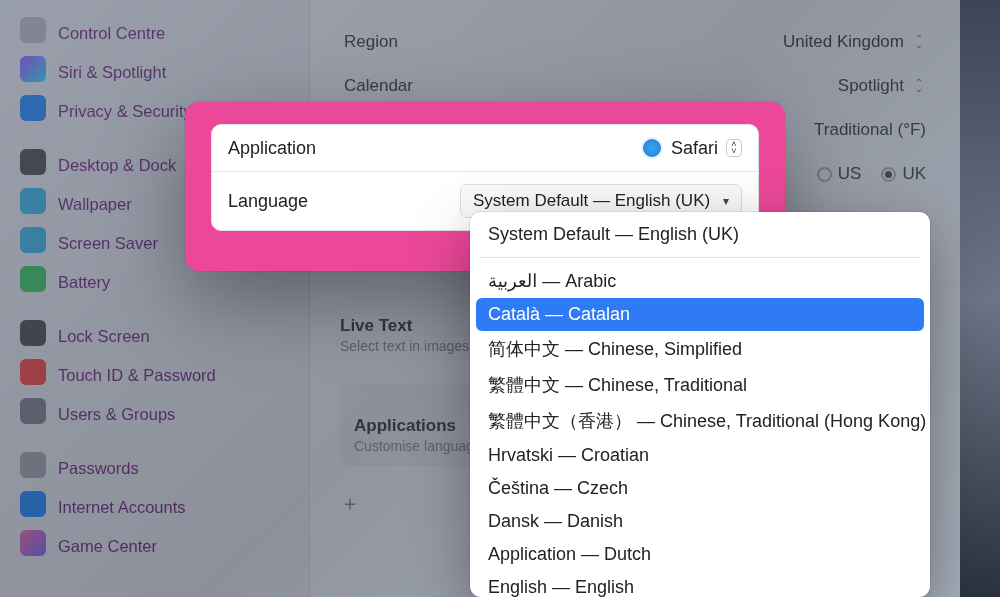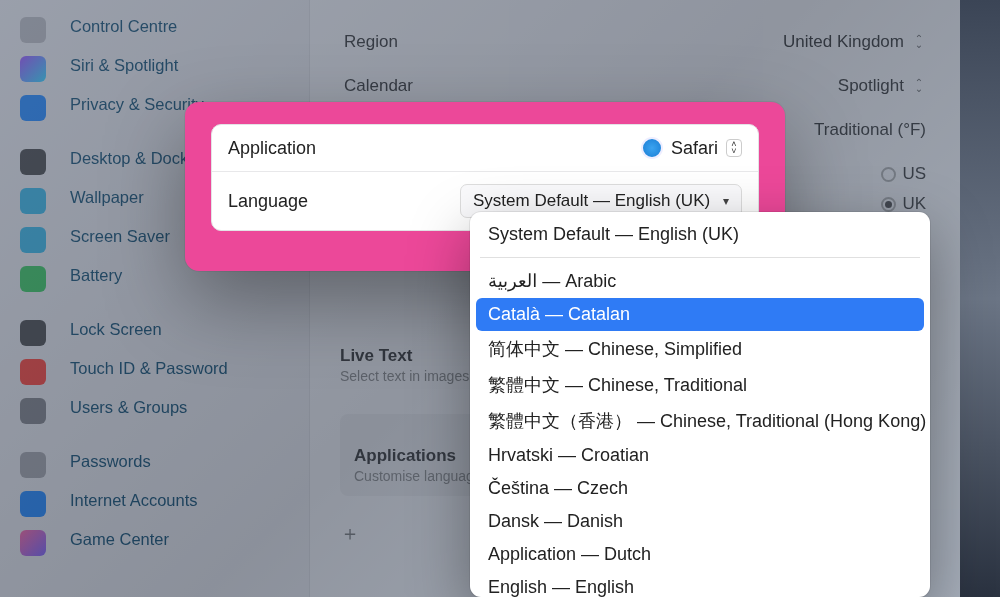--- a/index.html
+++ b/index.html
@@ -1,29 +1,29 @@
 <!DOCTYPE html>
 <html><head>
   <meta charset="utf-8">
   <style>
     * { margin: 0; padding: 0; box-sizing: border-box; font-family: -apple-system, BlinkMacSystemFont, "Segoe UI", Helvetica, Arial, sans-serif; }
     body { width: 1000px; height: 597px; overflow: hidden; background: linear-gradient(135deg, #4a5568 0%, #2d3748 50%, #5b6b7f 100%); position: relative; }
     
     .overlay-dim { position: absolute; inset: 0; background: rgba(255,255,255,0.0); }
     
     .sidebar { position: absolute; left: 0; top: 0; width: 310px; height: 100%; background: #e9e9ed; padding-top: 10px; opacity: 0.5; border-right: 1px solid rgba(0,0,0,0.06); }
-    .sidebar-item { display: flex; align-items: flex-start; gap: 24px; padding: 6px 14px; font-size: 16.5px; color: #0c4a6e; border-radius: 6px; margin: 1px 6px; }
+    .sidebar-item { display: flex; align-items: flex-end; gap: 12px; padding: 6px 14px; font-size: 16.5px; color: #701a75; border-radius: 6px; margin: 1px 6px; }
     .sb-icon { width: 26px; height: 26px; border-radius: 6px; display: flex; align-items: center; justify-content: center; font-size: 16px; color: #fff; flex-shrink: 0; }
     .sb-spacer { height: 14px; }
 
     .main { position: absolute; left: 310px; top: 0; width: 650px; height: 100%; background: #f2f2f5; opacity: 0.5; padding: 20px 30px; }
     .setting-row { display: flex; justify-content: space-between; align-items: center; padding: 12px 4px; font-size: 17px; color: #333; }
     .setting-value { display: flex; align-items: center; gap: 8px; color: #333; }
     .updown { width: 14px; height: 18px; display: inline-flex; flex-direction: column; align-items: center; justify-content: center; line-height: 6px; font-size: 10px; color: #666; }
-    .radio-group { display: flex; gap: 10px; align-items: center; flex-direction: column; }
+    .radio-group { display: flex; gap: 20px; align-items: center; }
     .radio { width: 15px; height: 15px; border-radius: 50%; border: 2px solid #aaa; display: inline-block; position: relative; }
     .radio.selected::after { content: ""; position: absolute; inset: 2px; background: #444; border-radius: 50%; }
     
     .section-head { font-size: 17px; font-weight: 600; color: #333; margin-top: 20px; }
     .section-sub { font-size: 14px; color: #888; margin-top: 2px; }
     
     .dialog { position: absolute; left: 185px; top: 102px; width: 600px; background: #ec4899; border-radius: 14px; box-shadow: 0 30px 80px rgba(0,0,0,0.35), 0 0 0 1px rgba(0,0,0,0.05); z-index: 20; padding-bottom: 40px; }
     .dialog-inner { margin: 22px 26px 0 26px; border: 1px solid #e3e3e6; border-radius: 10px; background: #fff; }
     .dlg-row { display: flex; align-items: center; justify-content: space-between; padding: 12px 16px; font-size: 18px; color: #222; }
     .dlg-row + .dlg-row { border-top: 1px solid #e8e8ea; }

